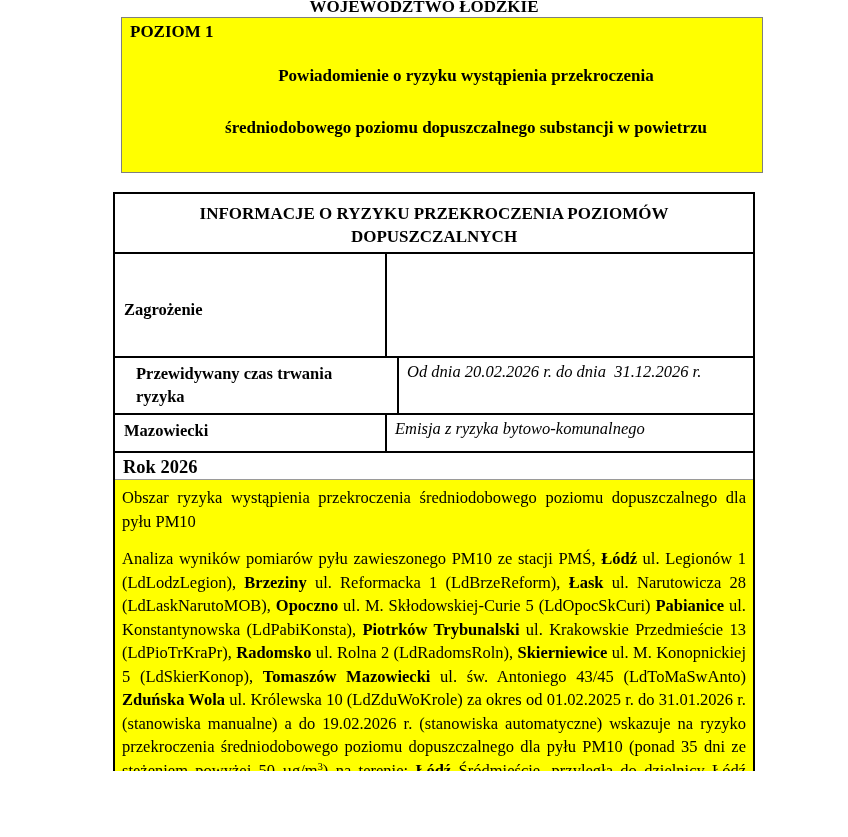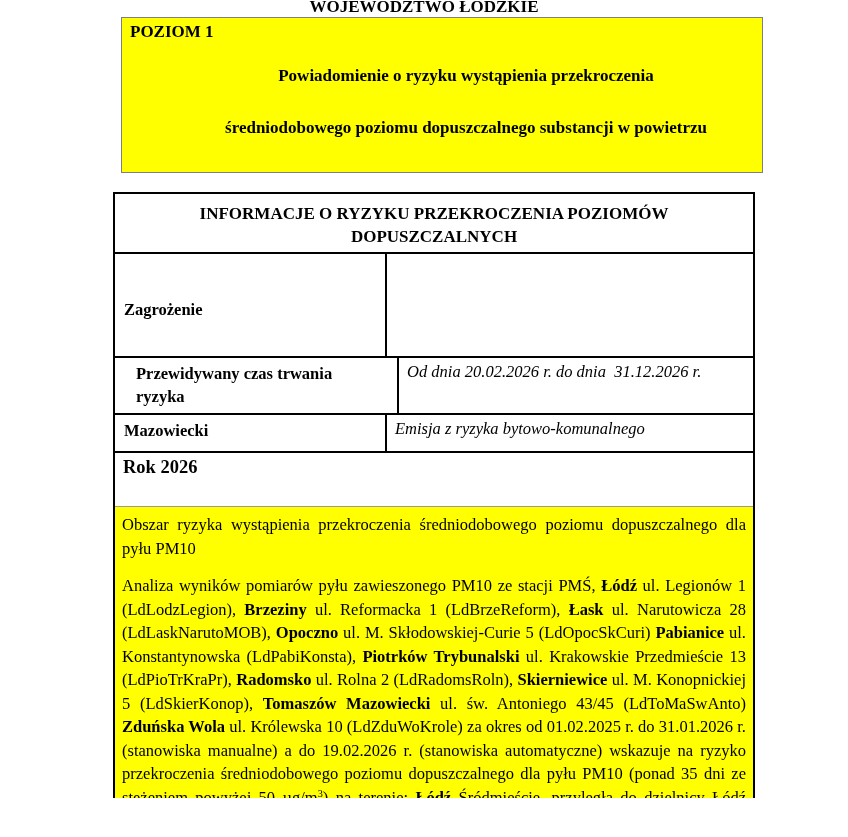--- a/index.html
+++ b/index.html
@@ -52,21 +52,21 @@
   .row-date{height:39px;}
   .row-duration{height:57px;padding-left:12px;}
   .row-cause{height:38px;}
   .cell-value{
     box-sizing:border-box;font-size:16.5px;padding:4px 7px 0 8px;
   }
   .cell-value.rich{text-align:justify;line-height:25px;padding-top:5px;}
   .cell-value.italic{font-style:italic;}
   .year-row{
     border-top:2px solid var(--border);border-bottom:1px solid #9a9a9a;
-    box-sizing:border-box;height:56px;
+    box-sizing:border-box;height:29px;
     font-weight:bold;font-size:18.5px;padding:4px 0 0 8px;
   }
   
   .highlight-block{
     background:var(--highlight);height:291px;overflow:hidden;
     padding:6px 7px 0 7px;box-sizing:border-box;
   }
   .hl-title{
     margin:0 0 13px 0;font-weight:normal;font-size:16.5px;
     text-align:justify;line-height:24px;

